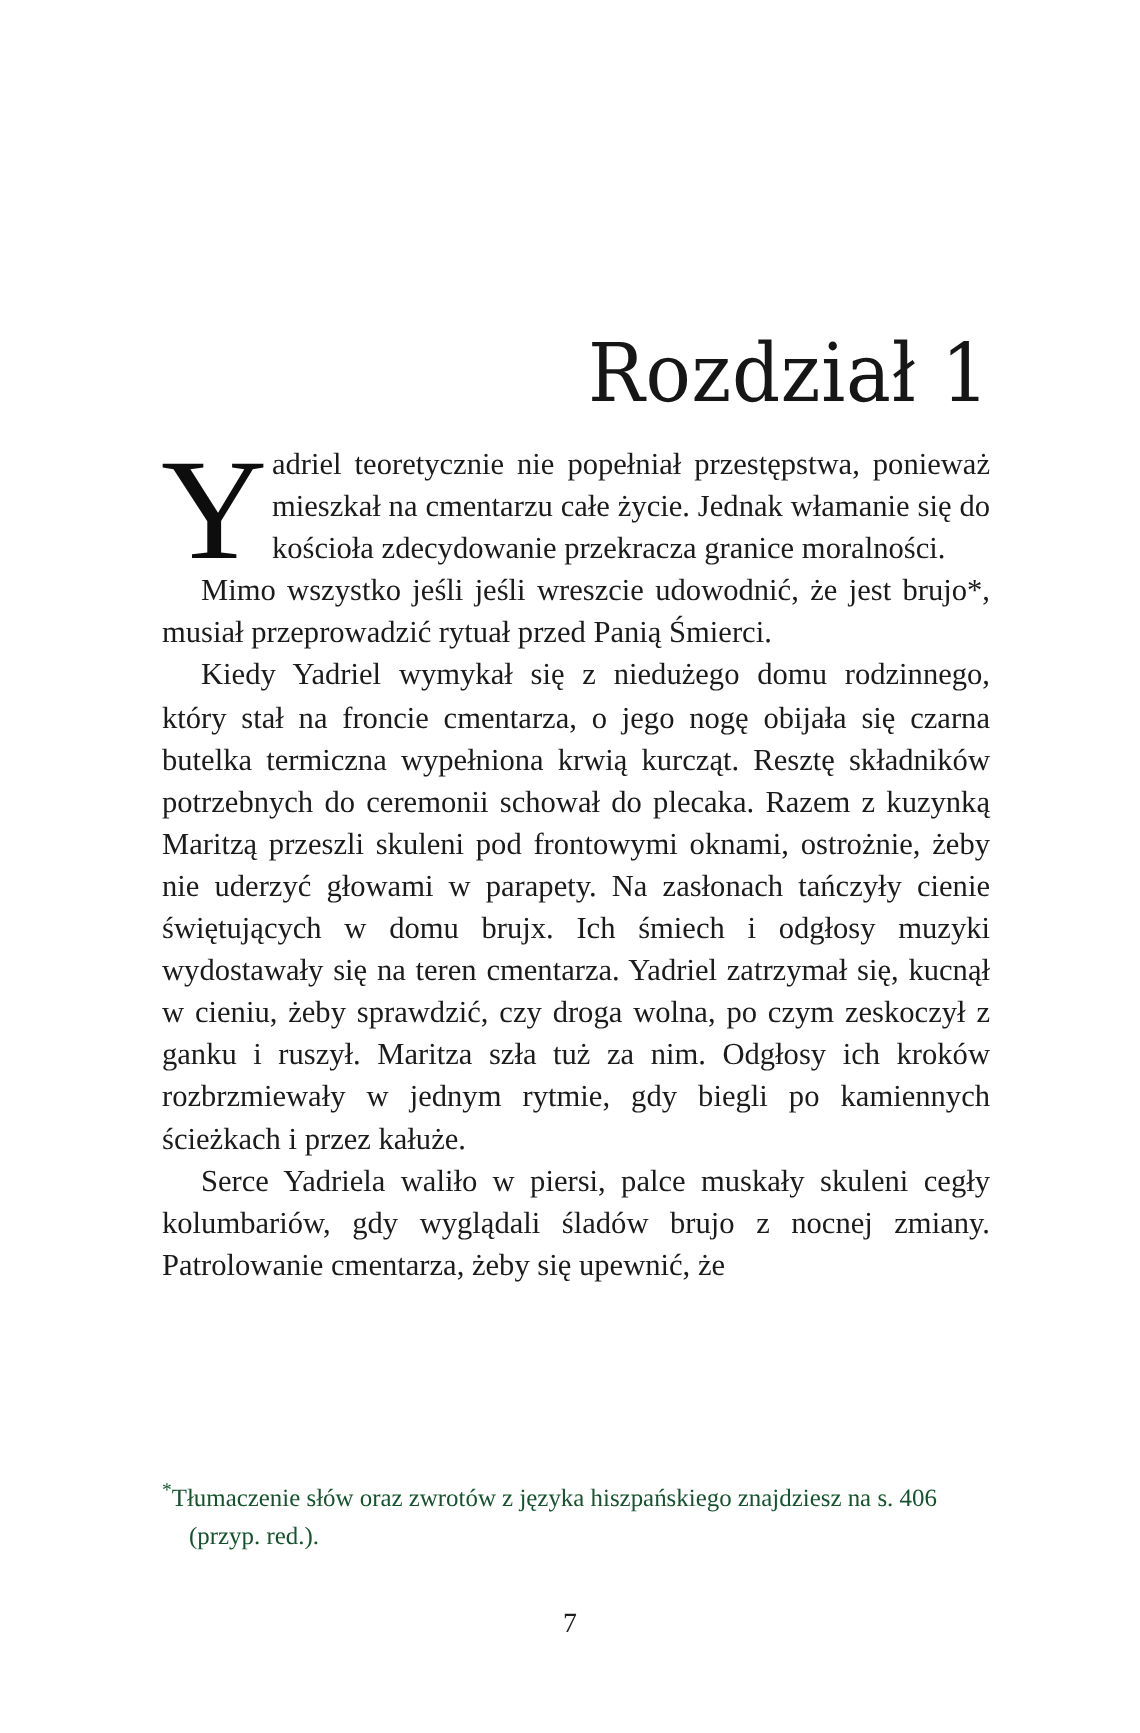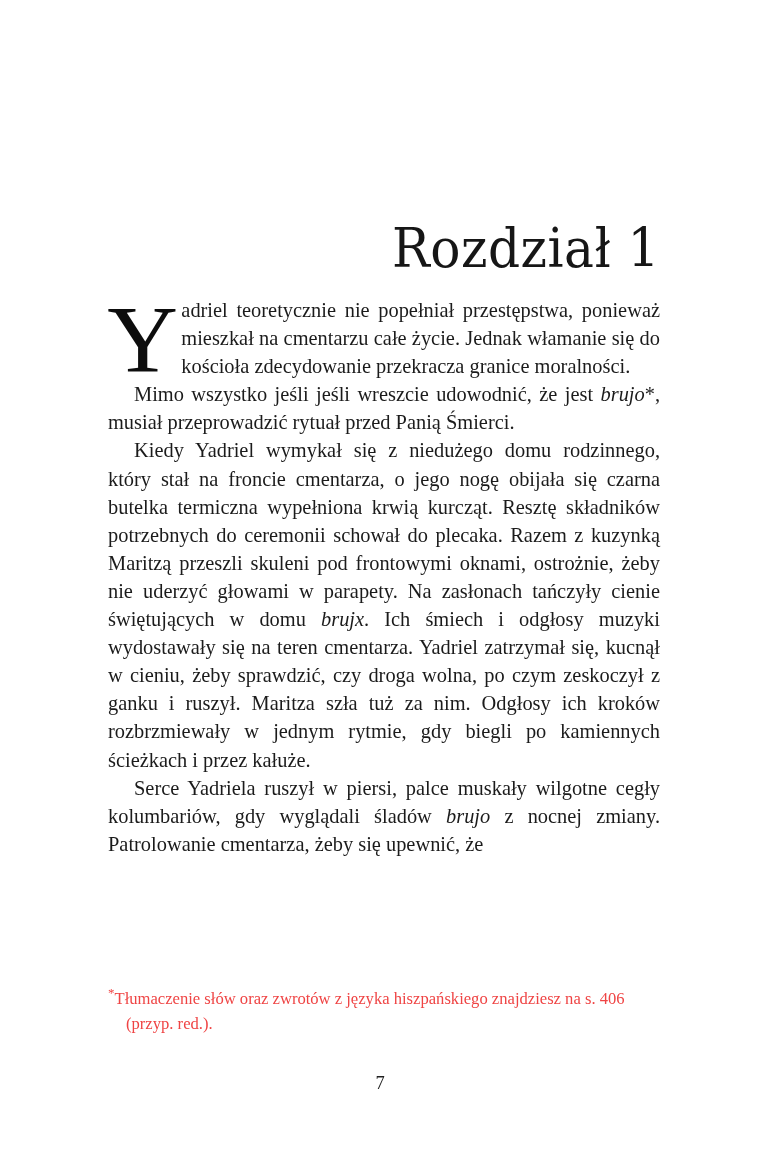--- a/index.html
+++ b/index.html
@@ -79,33 +79,32 @@
     font-size: 96px;
     line-height: 0.80;
     font-weight: 400;
     color: #0d0d0d;
     margin: 6px 4px 0 0;
     padding: 0;
     transform: scaleX(1.02);
   }
 
   .it {
-    font-style: italic;
   }
 
   
   .footnote {
     position: absolute;
     left: 108px;
     top: 986px;
     width: 560px;
     font-family: "Liberation Serif", "DejaVu Serif", serif;
     font-size: 16.6px;
     line-height: 25px;
-    color: #ef4444;
+    color: #14532d;
     text-align: left;
   }
 
   .footnote-line {
     display: block;
     padding-left: 18px;
     text-indent: -18px;
   }
 
   .fn-mark {
@@ -131,21 +130,21 @@
 
 <div class="page">
 
   <h1 class="chapter-title">Rozdział 1</h1>
 
   <div class="textblock">
     <div id="paragraph-container">
         <p class="first"><span class="dropcap">Y</span><span>adriel teoretycznie nie popełniał przestępstwa, ponieważ mieszkał na cmentarzu całe życie. Jednak włamanie się do kościoła zdecydowanie przekracza granice moralności.</span></p>
         <p><span>Mimo wszystko jeśli jeśli wreszcie udowodnić, że jest </span><span class="it">brujo</span><span>*, musiał przeprowadzić rytuał przed Panią Śmierci.</span></p>
         <p><span>Kiedy Yadriel wymykał się z niedużego domu rodzinnego, który stał na froncie cmentarza, o jego nogę obijała się czarna butelka termiczna wypełniona krwią kurcząt. Resztę składników potrzebnych do ceremonii schował do plecaka. Razem z kuzynką Maritzą przeszli skuleni pod frontowymi oknami, ostrożnie, żeby nie uderzyć głowami w parapety. Na zasłonach tańczyły cienie świętujących w domu </span><span class="it">brujx</span><span>. Ich śmiech i odgłosy muzyki wydostawały się na teren cmentarza. Yadriel zatrzymał się, kucnął w cieniu, żeby sprawdzić, czy droga wolna, po czym zeskoczył z ganku i ruszył. Maritza szła tuż za nim. Odgłosy ich kroków rozbrzmiewały w jednym rytmie, gdy biegli po kamiennych ścieżkach i przez kałuże.</span></p>
-        <p><span>Serce Yadriela ruszył w piersi, palce muskały wilgotne cegły kolumbariów, gdy wyglądali śladów </span><span class="it">brujo</span><span> z nocnej zmiany. Patrolowanie cmentarza, żeby się upewnić, że</span></p>
+        <p><span>Serce Yadriela waliło w piersi, palce muskały skuleni cegły kolumbariów, gdy wyglądali śladów </span><span class="it">brujo</span><span> z nocnej zmiany. Patrolowanie cmentarza, żeby się upewnić, że</span></p>
       </div>
   </div>
 
   <div class="footnote">
     <span class="footnote-line">
       <span class="fn-mark">*</span><span>Tłumaczenie słów oraz zwrotów z języka hiszpańskiego znajdziesz na s. 406 (przyp. red.).</span>
     </span>
   </div>
 
   <div class="folio">7</div>

